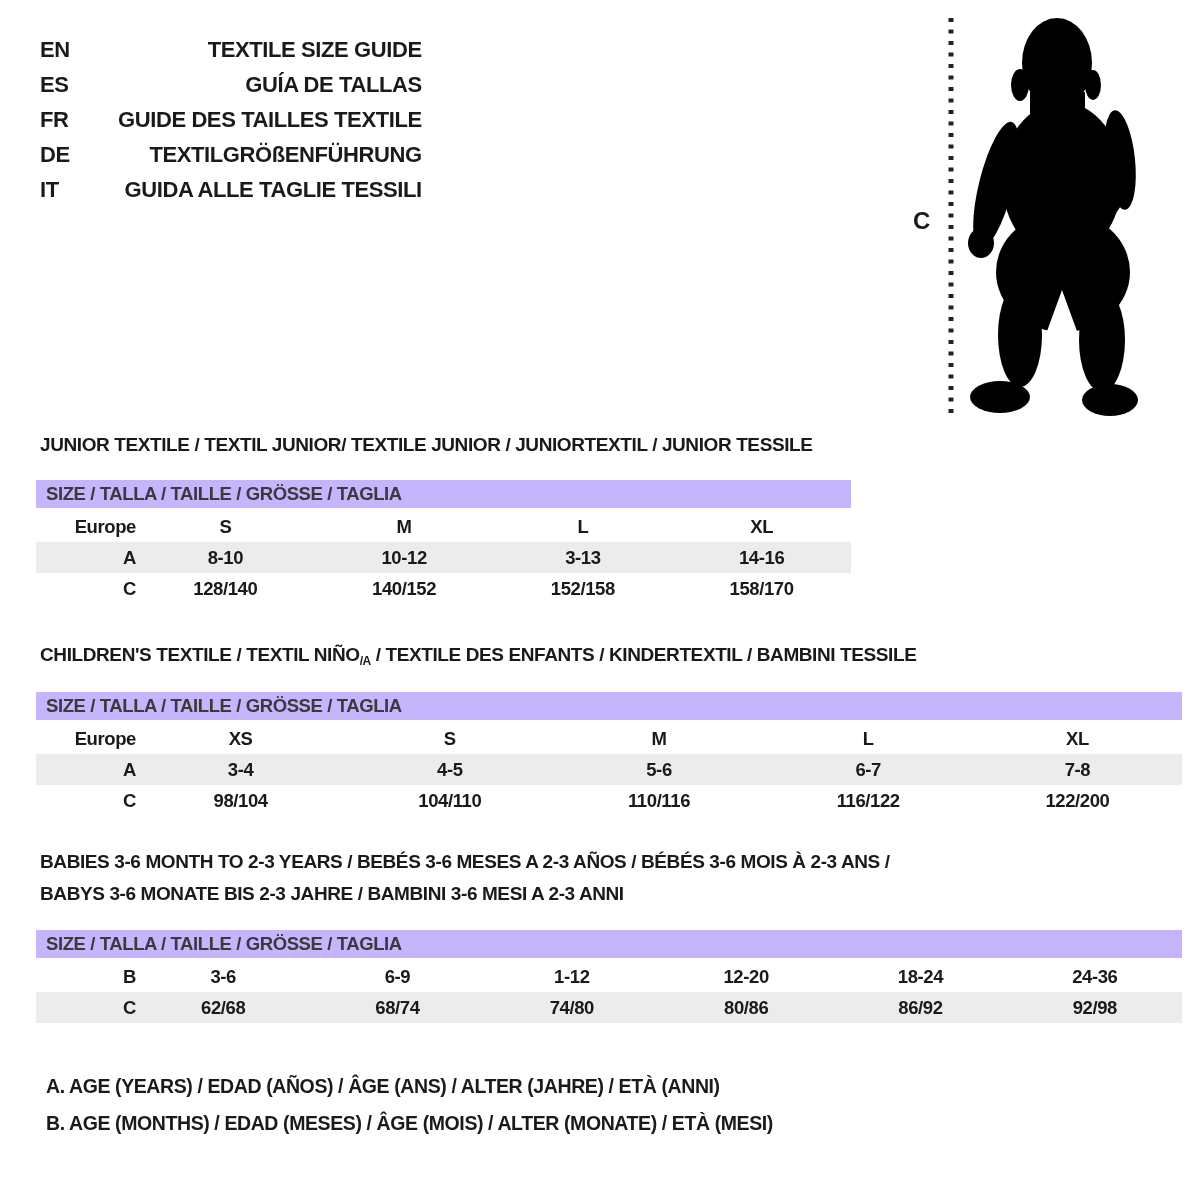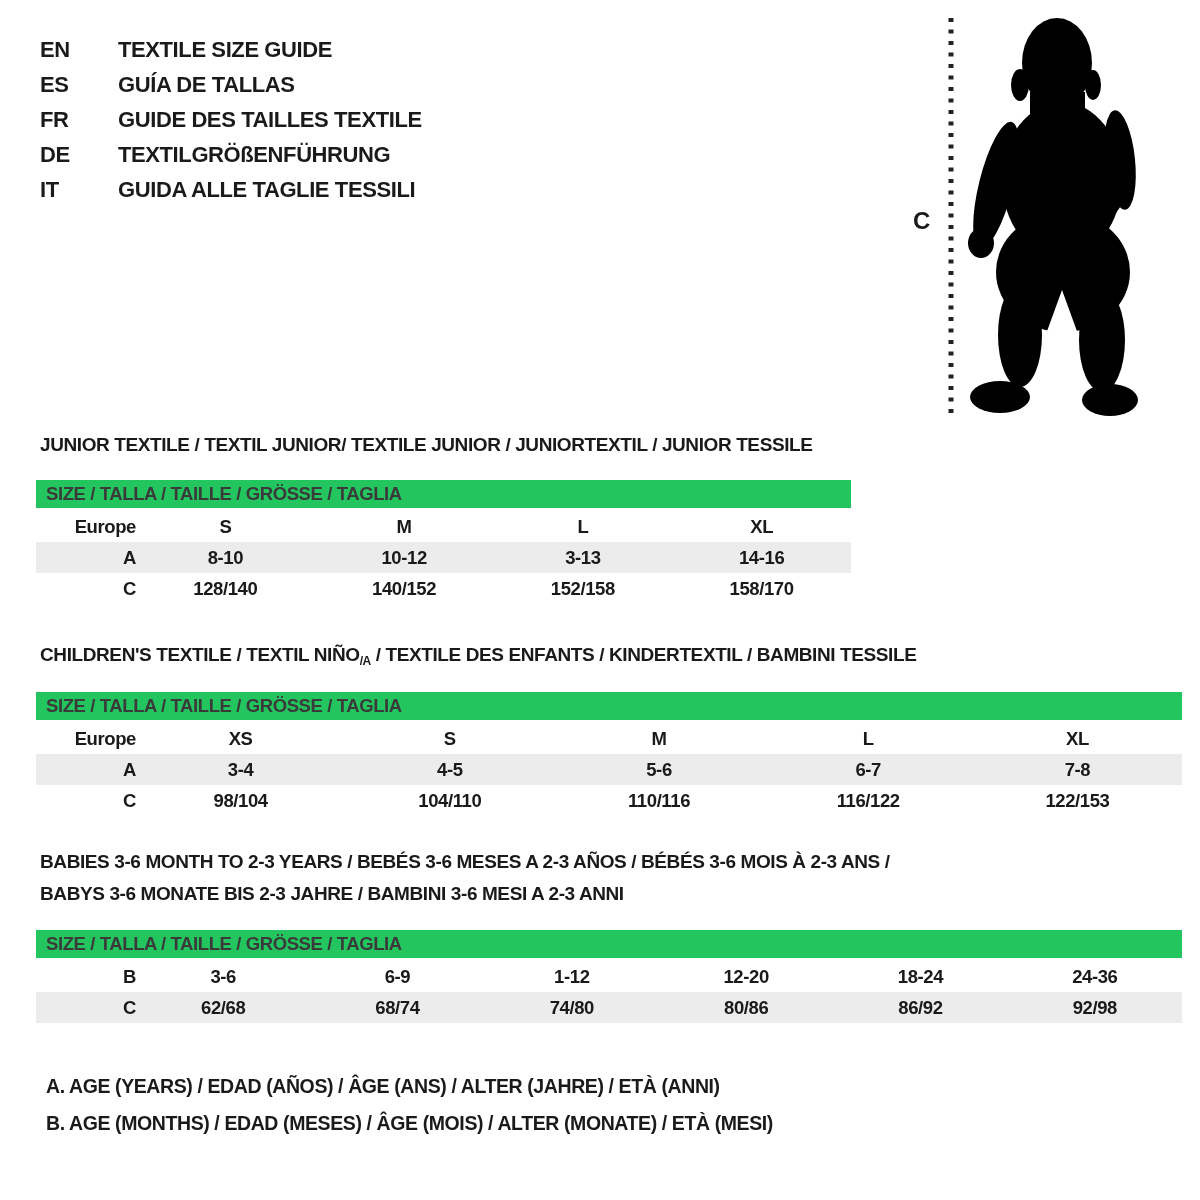--- a/index.html
+++ b/index.html
@@ -4,38 +4,38 @@
 <style>
   html,body{margin:0;padding:0;}
   body{
     width:1200px;height:1200px;background:#ffffff;
     font-family:"Liberation Sans", sans-serif;color:#1a1a1a;
   }
   .page{position:relative;width:1200px;height:1200px;overflow:hidden;font-weight:700;}
 
   
   .lang-block{position:absolute;left:40px;top:32px;}
-  .lang-row{display:flex;height:35px;align-items:center;font-size:22px;letter-spacing:-0.4px;}
+  .lang-row{display:flex;height:35px;align-items:center;font-size:22px;letter-spacing:-0.4px;justify-content:space-between;}
   .lang-code{width:78px;flex:0 0 78px;}
 
   
   .figure{position:absolute;left:900px;top:0;width:300px;height:430px;}
   .figure svg{position:absolute;left:0;top:0;}
   .figure-label{position:absolute;left:13px;top:207px;font-size:24px;letter-spacing:-0.4px;}
 
   
   .section{position:absolute;left:36px;}
   .sec-heading{font-size:19px;letter-spacing:-0.4px;margin:0 0 0 4px;white-space:nowrap;}
   .sec-heading .subscript{font-size:12px;vertical-align:-4px;}
   .sec-heading.two-line{line-height:32px;}
   .sec-heading.two-line span{display:block;}
 
   .tbl{margin-top:24px;}
   .tbl-head{
-    height:28px;line-height:28px;background:#22c55e;color:#3a3a3a;
+    height:28px;line-height:28px;background:#c4b5fd;color:#3a3a3a;
     font-size:18.5px;letter-spacing:-0.4px;padding-left:10px;margin-bottom:3px;
   }
   .tbl-row{display:flex;height:31px;line-height:31px;font-size:18.5px;letter-spacing:-0.4px;}
   .tbl-row.alt{background:#ececec;}
   .lbl{flex:0 0 90px;width:90px;padding-left:10px;text-align:right;}
   .cell{flex:1;text-align:center;}
   .w-junior{width:815px;}
   .w-wide{width:1146px;}
   .tbl.tight{margin-top:20px;}
 
@@ -142,21 +142,21 @@
         <span class="cell">5-6</span>
         <span class="cell">6-7</span>
         <span class="cell">7-8</span>
       </div>
       <div class="tbl-row">
         <span class="lbl">C</span>
         <span class="cell">98/104</span>
         <span class="cell">104/110</span>
         <span class="cell">110/116</span>
         <span class="cell">116/122</span>
-        <span class="cell">122/153</span>
+        <span class="cell">122/200</span>
       </div>
     </div>
   </div>
 
   <div class="section" style="top:846px;">
     <div class="sec-heading two-line">
       <span>BABIES 3-6 MONTH TO 2-3 YEARS / BEBÉS 3-6 MESES A 2-3 AÑOS / BÉBÉS 3-6 MOIS À 2-3 ANS /</span>
       <span>BABYS 3-6 MONATE BIS 2-3 JAHRE / BAMBINI 3-6 MESI A 2-3 ANNI</span>
     </div>
     <div class="tbl tight w-wide">

